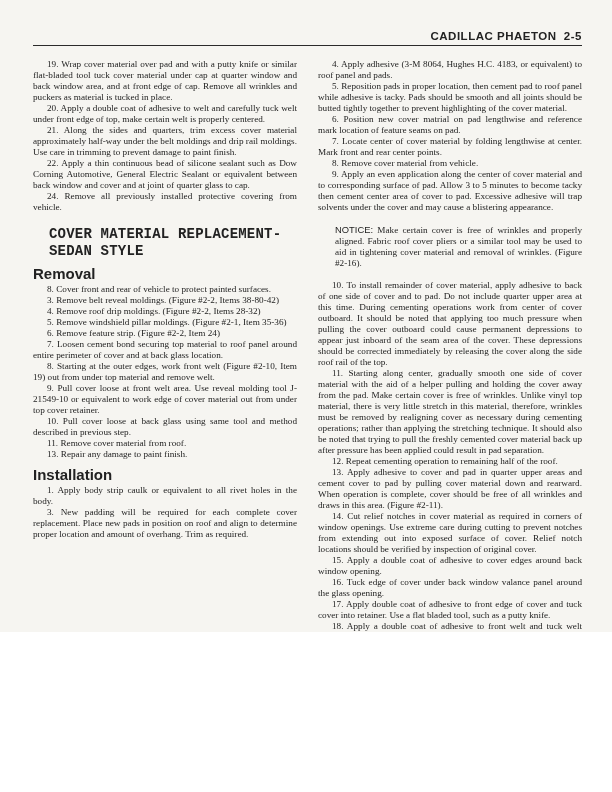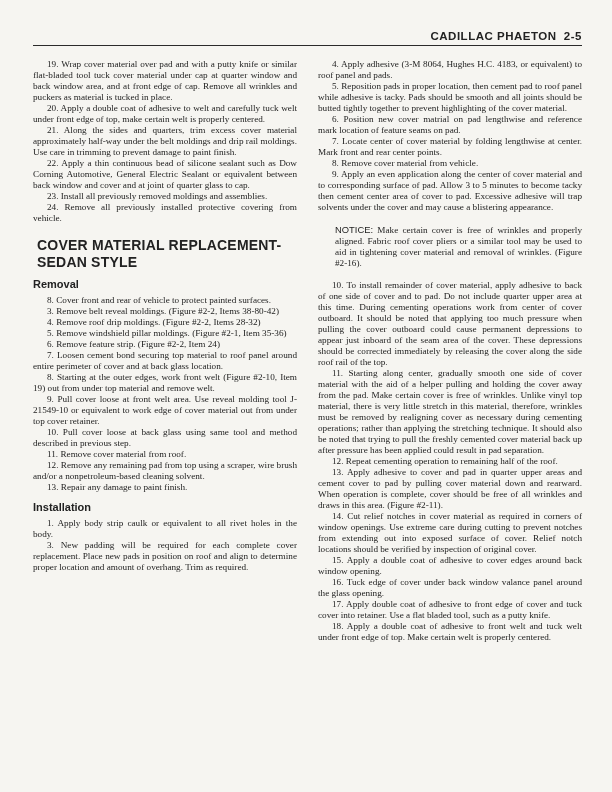--- a/index.html
+++ b/index.html
@@ -1,18 +1,18 @@
 <!DOCTYPE html>
 <html><head>
 <meta charset="utf-8">
 <style>
   html,body { margin:0; padding:0; }
   .page {
     position:relative;
-    width:612px; height:792px;
+    width:612px; height:632px;
     background:#f6f5f1;
     font-family:"Liberation Serif", serif;
     color:#1d1d1d;
     box-sizing:border-box;
     padding:30px 30px 0 33px;
     overflow:hidden;
   }
   .header-title {
     font-family:"Liberation Sans", sans-serif;
     font-weight:bold;
@@ -35,33 +35,33 @@
     width:264px;
     font-size:9.2px;
     line-height:11px;
     text-align:justify;
   }
   .col p {
     margin:0;
     text-indent:14px;
   }
   .section-heading {
-    font-family:Liberation Sans, sans-serif;
+    font-family:Liberation Mono, monospace;
     font-weight:bold;
     font-size:14px;
     line-height:16.5px;
     letter-spacing:0.2px;
     color:#222;
-    margin:13px 0 7px 4px;
+    margin:13px 0 7px 16px;
     text-align:left;
   }
   .subheading {
     font-family:"Liberation Sans", sans-serif;
     font-weight:bold;
-    font-size:11px;
+    font-size:15px;
     color:#222;
     margin:9px 0 5px 0;
     text-align:left;
   }
   .notice {
     margin:11px 0 11px 17px !important;
     text-indent:0 !important;
   }
   .notice-label {
     font-family:"Liberation Sans", sans-serif;
@@ -79,37 +79,35 @@
     <div class="rule"></div>
   </div>
 
   <div class="columns">
 
     <div class="col">
       <p>19. Wrap cover material over pad and with a putty knife or similar flat-bladed tool tuck cover material under cap at quarter window and back window area, and at front edge of cap. Remove all wrinkles and puckers as material is tucked in place.</p>
       <p>20. Apply a double coat of adhesive to welt and carefully tuck welt under front edge of top, make certain welt is properly centered.</p>
       <p>21. Along the sides and quarters, trim excess cover material approximately half-way under the belt moldings and drip rail moldings. Use care in trimming to prevent damage to paint finish.</p>
       <p>22. Apply a thin continuous bead of silicone sealant such as Dow Corning Automotive, General Electric Sealant or equivalent between back window and cover and at joint of quarter glass to cap.</p>
-      <p>23. Install all previously removed moldings and assemblies.</p>
       <p>24. Remove all previously installed protective covering from vehicle.</p>
 
       <div class="section-heading">COVER MATERIAL REPLACEMENT- SEDAN STYLE</div>
 
       <div class="subheading">Removal</div>
       <p>8. Cover front and rear of vehicle to protect painted surfaces.</p>
       <p>3. Remove belt reveal moldings. (Figure #2-2, Items 38-80-42)</p>
       <p>4. Remove roof drip moldings. (Figure #2-2, Items 28-32)</p>
       <p>5. Remove windshield pillar moldings. (Figure #2-1, Item 35-36)</p>
       <p>6. Remove feature strip. (Figure #2-2, Item 24)</p>
       <p>7. Loosen cement bond securing top material to roof panel around entire perimeter of cover and at back glass location.</p>
       <p>8. Starting at the outer edges, work front welt (Figure #2-10, Item 19) out from under top material and remove welt.</p>
       <p>9. Pull cover loose at front welt area. Use reveal molding tool J-21549-10 or equivalent to work edge of cover material out from under top cover retainer.</p>
       <p>10. Pull cover loose at back glass using same tool and method described in previous step.</p>
       <p>11. Remove cover material from roof.</p>
-      <p>12. Remove any remaining pad from top using a scraper, wire brush and/or a nonpetroleum-based cleaning solvent.</p>
       <p>13. Repair any damage to paint finish.</p>
 
       <div class="subheading">Installation</div>
       <p>1. Apply body strip caulk or equivalent to all rivet holes in the body.</p>
       <p>3. New padding will be required for each complete cover replacement. Place new pads in position on roof and align to determine proper location and amount of overhang. Trim as required.</p>
     </div>
 
     <div class="col">
       <p>4. Apply adhesive (3-M 8064, Hughes H.C. 4183, or equivalent) to roof panel and pads.</p>
       <p>5. Reposition pads in proper location, then cement pad to roof panel while adhesive is tacky. Pads should be smooth and all joints should be butted tightly together to prevent highlighting of the cover material.</p>

